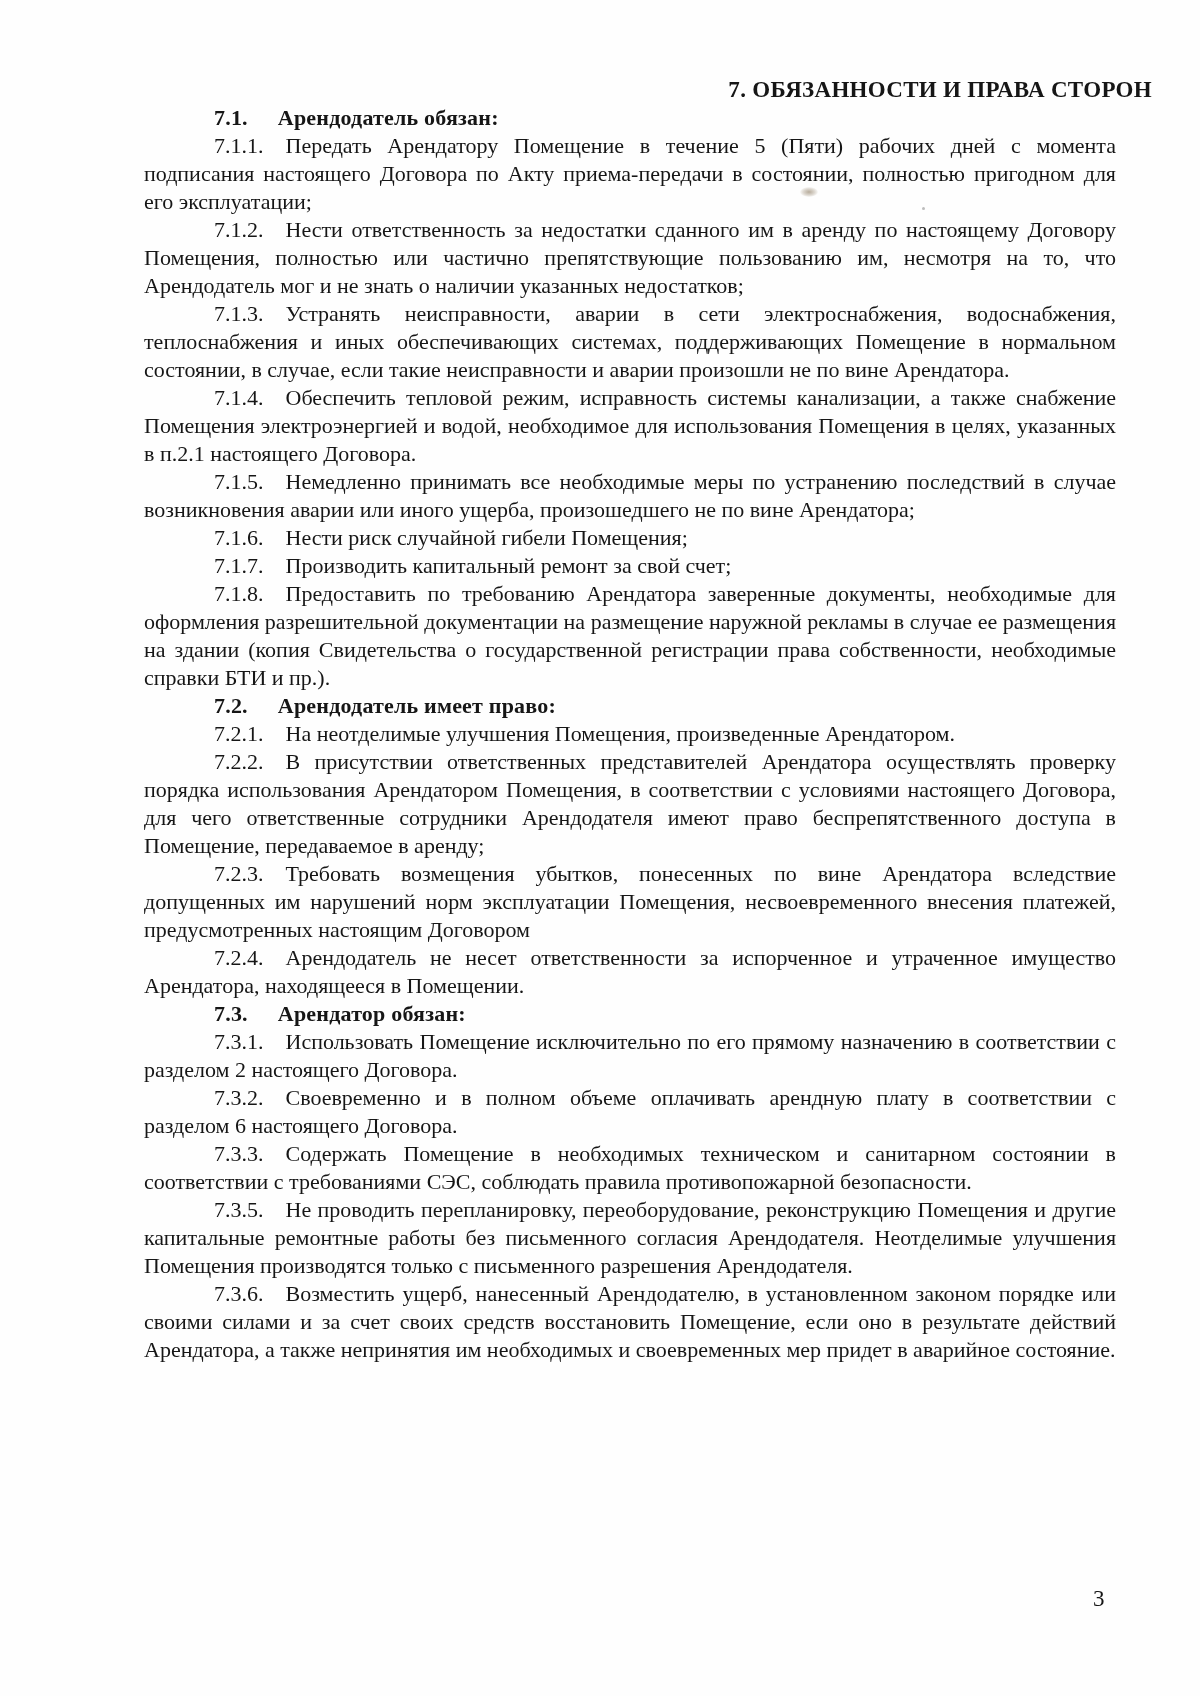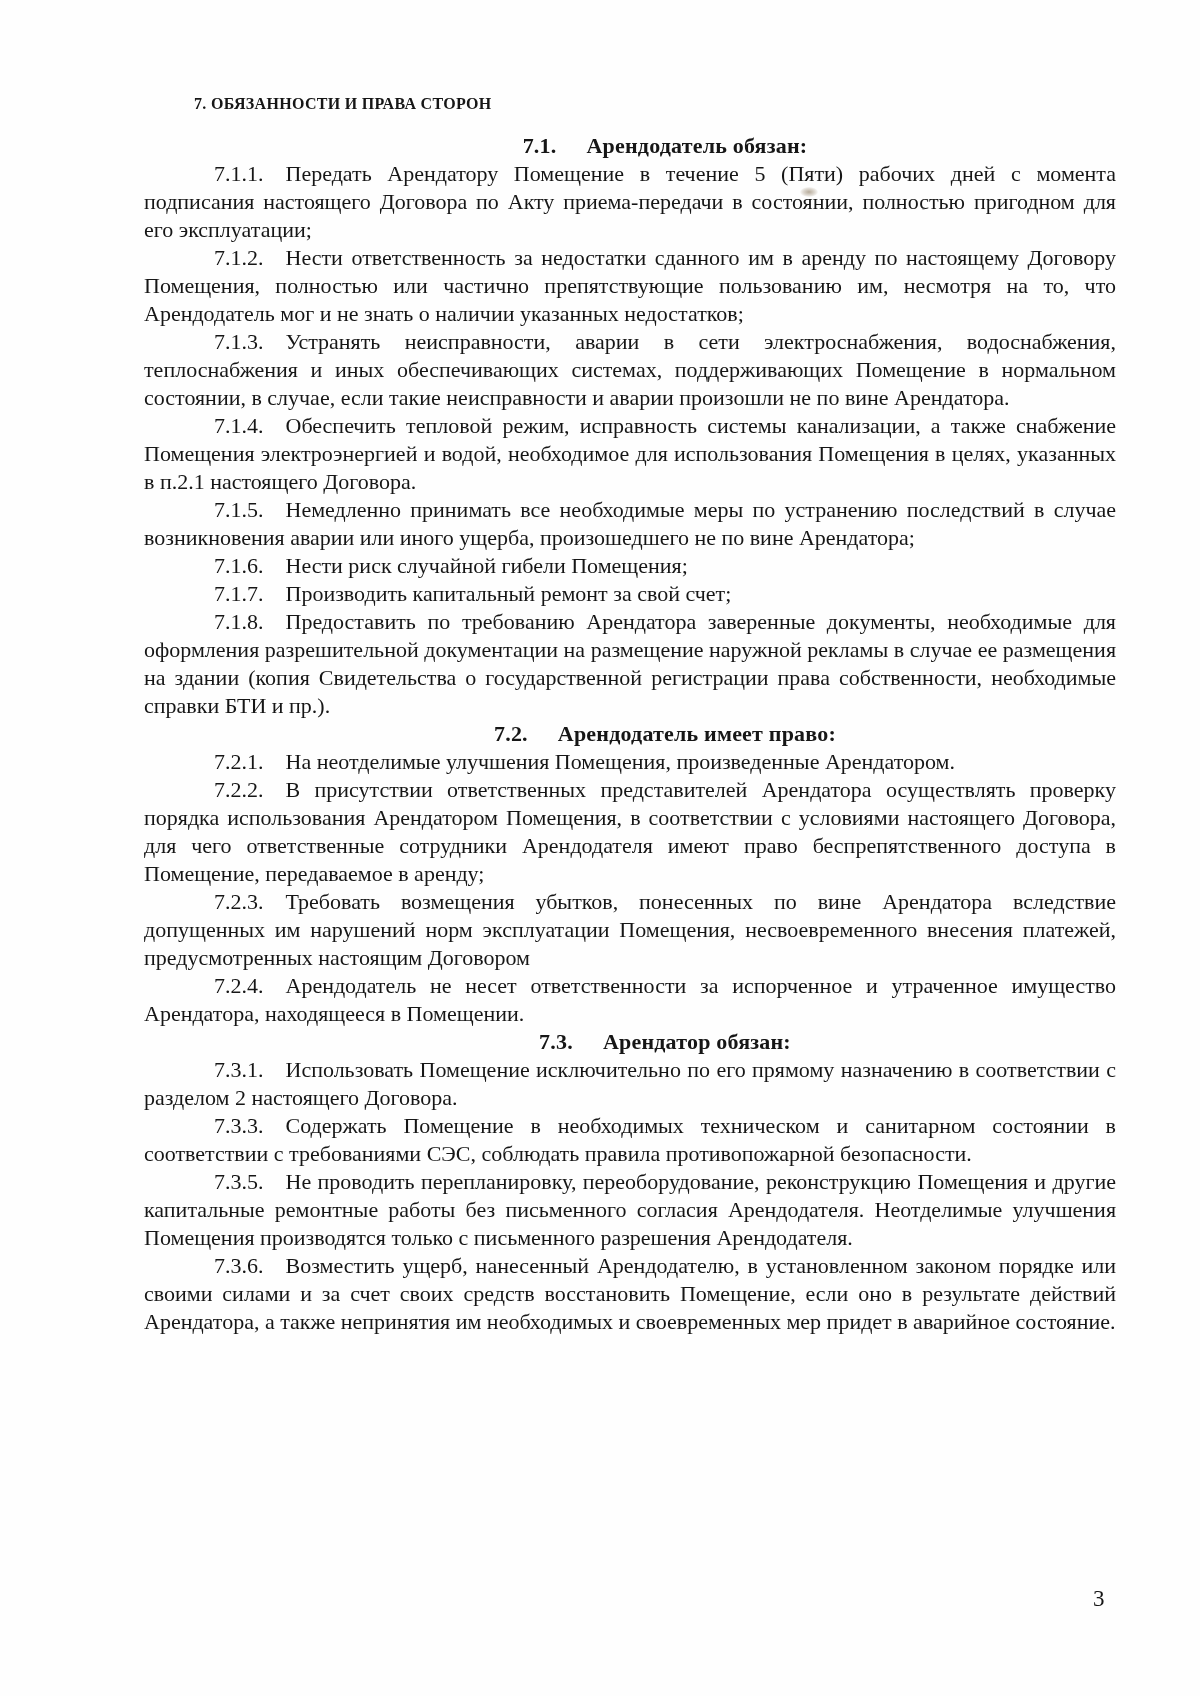--- a/index.html
+++ b/index.html
@@ -16,35 +16,34 @@
     background: #fefefe;
   }
   .content {
     position: absolute;
     left: 144px; top: 76px;
     width: 972px;
     font-size: 22px;
     line-height: 28px;
   }
   .title {
-    font-size: 16px;
+    font-size: 23px;
     font-weight: bold;
-    text-align: left;
-    margin: 14px;
+    text-align: right;
+    margin: 0;
     line-height: 28px;
     transform: translateX(36px);
     letter-spacing: 0.3px;
     white-space: nowrap;
   }
   .hd {
     margin: 0;
     font-weight: bold;
     text-indent: 70px;
     letter-spacing: 0.2px;
-    text-align: center;
   }
   .hd .hnum { margin-right: 30px; }
   .pg {
     margin: 0;
     text-indent: 70px;
     text-align: justify;
   }
   .pg .num { margin-right: 22px; }
   .page-number {
     position: absolute;
@@ -101,20 +100,21 @@
     <p class="pg"><span class="num">7.2.2.</span><span>В присутствии ответственных представителей Арендатора осуществлять проверку порядка использования Арендатором Помещения, в соответствии с условиями настоящего Договора, для чего ответственные сотрудники Арендодателя имеют право беспрепятственного доступа в Помещение, передаваемое в аренду;</span></p>
 
     <p class="pg"><span class="num">7.2.3.</span><span>Требовать возмещения убытков, понесенных по вине Арендатора вследствие допущенных им нарушений норм эксплуатации Помещения, несвоевременного внесения платежей, предусмотренных настоящим Договором</span></p>
 
     <p class="pg"><span class="num">7.2.4.</span><span>Арендодатель не несет ответственности за испорченное и утраченное имущество Арендатора, находящееся  в Помещении.</span></p>
 
     <p class="hd"><span class="hnum">7.3.</span><span>Арендатор обязан:</span></p>
 
     <p class="pg"><span class="num">7.3.1.</span><span>Использовать Помещение исключительно по его прямому назначению в соответствии с разделом 2 настоящего Договора.</span></p>
 
+    <p class="pg"><span class="num">7.3.2.</span><span>Своевременно и в полном объеме оплачивать арендную плату в соответствии с разделом 6 настоящего Договора.</span></p>
 
     <p class="pg"><span class="num">7.3.3.</span><span>Содержать Помещение в необходимых техническом и санитарном состоянии в соответствии с требованиями СЭС, соблюдать правила противопожарной безопасности.</span></p>
 
 
     <p class="pg"><span class="num">7.3.5.</span><span>Не  проводить  перепланировку,  переоборудование,  реконструкцию Помещения и другие капитальные ремонтные работы без письменного согласия Арендодателя. Неотделимые улучшения Помещения производятся только с письменного разрешения Арендодателя.</span></p>
 
     <p class="pg"><span class="num">7.3.6.</span><span>Возместить ущерб, нанесенный Арендодателю, в установленном законом порядке или своими силами и за счет своих средств восстановить Помещение, если оно в результате действий Арендатора, а также непринятия им необходимых и своевременных мер придет в аварийное состояние.</span></p>
 
   </div>
 

